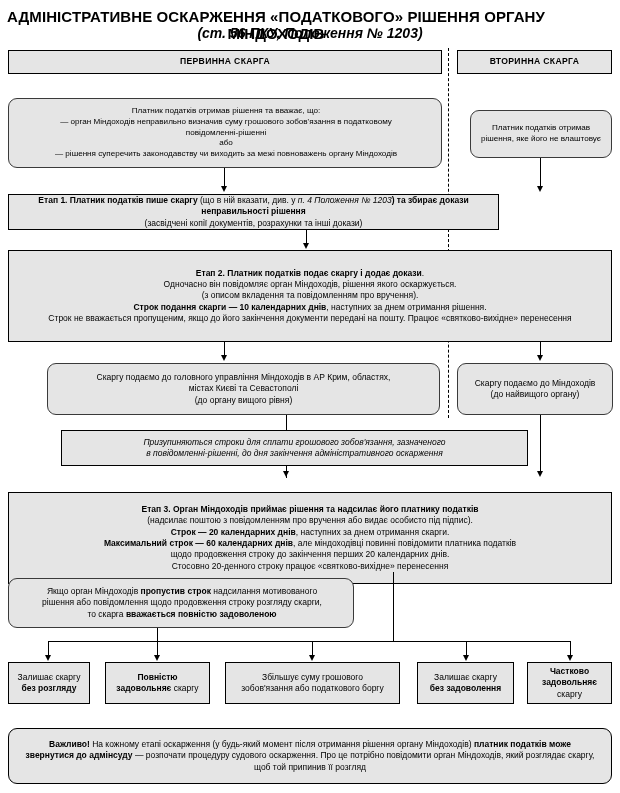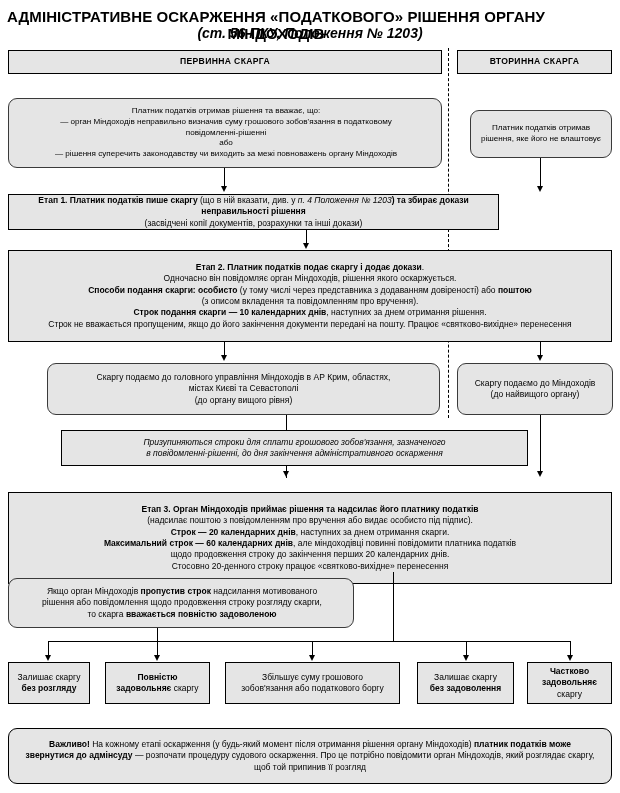--- a/index.html
+++ b/index.html
@@ -98,21 +98,20 @@
     </div>
   </div>
 
   <div class="vline" style="left:306px;top:230px;height:16px;"></div>
   <div class="arrow" style="left:303px;top:243px;"></div>
 
   <div class="box" style="left:8px;top:250px;width:604px;height:92px;">
     <div class="inner t85">
       <div><b>Етап 2. Платник податків подає скаргу і додає докази</b><span>.</span></div>
       <div>Одночасно він повідомляє орган Міндоходів, рішення якого оскаржується.</div>
-      <div><b>Способи подання скарги: особисто</b><span> (у тому числі через представника з додаванням довіреності) або </span><b>поштою</b></div>
       <div>(з описом вкладення та повідомленням про вручення).</div>
       <div><b>Строк подання скарги — 10 календарних днів</b><span>, наступних за днем отримання рішення.</span></div>
       <div>Строк не вважається пропущеним, якщо до його закінчення документи передані на пошту. Працює «святково-вихідне» перенесення</div>
     </div>
   </div>
 
   <div class="vline" style="left:224px;top:342px;height:15px;"></div>
   <div class="arrow" style="left:221px;top:355px;"></div>
   <div class="vline" style="left:540px;top:342px;height:15px;"></div>
   <div class="arrow" style="left:537px;top:355px;"></div>

